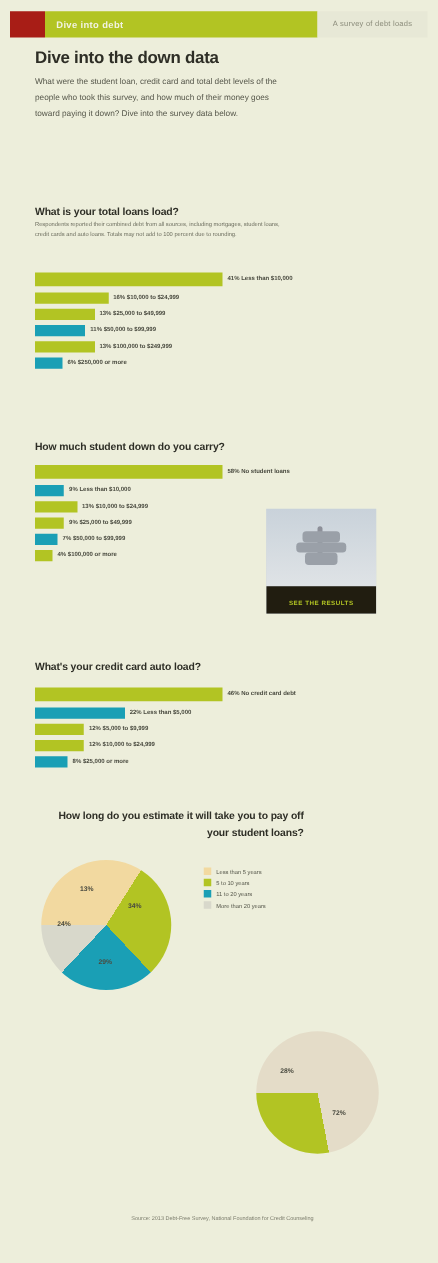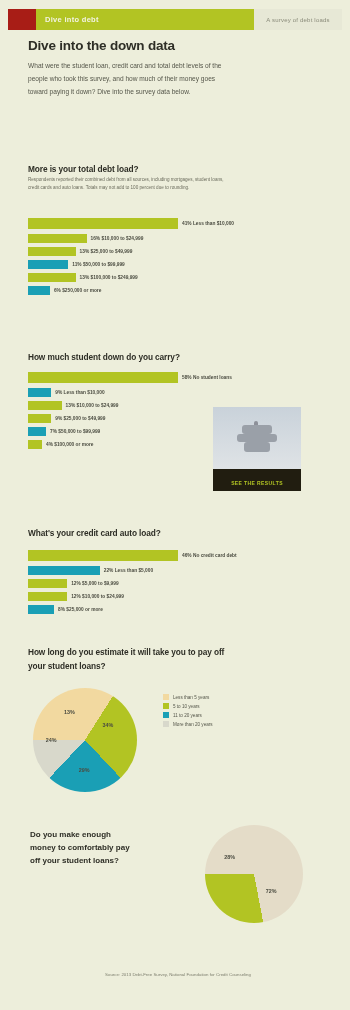--- a/index.html
+++ b/index.html
@@ -126,21 +126,21 @@
       <span class="brand">Dive into debt</span>
     </div>
     <div class="header-right">
       <span>A survey of debt loads</span>
     </div>
   </div>
 
   <div class="headline">Dive into the down data</div>
   <div class="intro">What were the student loan, credit card and total debt levels of the people who took this survey, and how much of their money goes toward paying it down? Dive into the survey data below.</div>
 
-  <div class="q-title" style="left:28px;top:164px;">More is your total debt load?</div>
+  <div class="q-title" style="left:28px;top:164px;">What is your total loans load?</div>
   <div class="q-sub" style="left:28px;top:176px;width:196px;">Respondents reported their combined debt from all sources, including mortgages, student loans, credit cards and auto loans. Totals may not add to 100 percent due to rounding.</div>
   <div class="bars" id="chart1-bars" style="left:28px;top:218px;width:230px;">
       <div class="bar-row big">
         <div class="bar" style="width: 150px; background: rgb(178, 196, 35);"></div>
         <span class="bar-label">41%  Less than $10,000</span>
       </div>
       <div class="bar-row">
         <div class="bar" style="width: 58.5366px; background: rgb(178, 196, 35);"></div>
         <span class="bar-label">16%  $10,000 to $24,999</span>
       </div>
@@ -220,21 +220,21 @@
       <div class="bar-row">
         <div class="bar" style="width: 39.1304px; background: rgb(178, 196, 35);"></div>
         <span class="bar-label">12%  $10,000 to $24,999</span>
       </div>
       <div class="bar-row">
         <div class="bar" style="width: 26.087px; background: rgb(26, 159, 181);"></div>
         <span class="bar-label">8%  $25,000 or more</span>
       </div>
     </div>
 
-  <div class="q-title" style="left:28px;top:645px;width:215px;line-height:1.7;">How long do you estimate it will take you to pay off your student loans?</div>
+  <div class="q-title" style="left:28px;top:645px;width:215px;line-height:1.7;text-align:right;">How long do you estimate it will take you to pay off your student loans?</div>
   <div id="pie4" class="pie" style="left: 33px; top: 688px; width: 104px; height: 104px; background: conic-gradient(from -90deg, rgb(242, 217, 160) 0deg, rgb(242, 217, 160) 122.4deg, rgb(178, 196, 35) 122.4deg, rgb(178, 196, 35) 226.8deg, rgb(26, 159, 181) 226.8deg, rgb(26, 159, 181) 313.2deg, rgb(216, 216, 203) 313.2deg, rgb(216, 216, 203) 360deg);"></div>
   <div id="pie4-labels">
       <div class="pie-label" style="left: 102.429px; top: 722.47px;">34%</div>
       <div class="pie-label" style="left: 78.8383px; top: 767.026px;">29%</div>
       <div class="pie-label" style="left: 45.84px; top: 737px;">24%</div>
       <div class="pie-label" style="left: 64.022px; top: 709.321px;">13%</div>
     </div>
   <div class="legend" id="pie4-legend" style="left:163px;top:694px;">
       <div class="legend-row">
         <span class="legend-sw" style="background: rgb(242, 217, 160);"></span>
@@ -247,21 +247,20 @@
       <div class="legend-row">
         <span class="legend-sw" style="background: rgb(26, 159, 181);"></span>
         <span class="legend-tx">11 to 20 years</span>
       </div>
       <div class="legend-row">
         <span class="legend-sw" style="background: rgb(216, 216, 203);"></span>
         <span class="legend-tx">More than 20 years</span>
       </div>
     </div>
 
-  <div class="bold-q" style="left:30px;top:828px;width:108px;">Do you make enough money to comfortably pay off your student loans?</div>
   <div id="pie5" class="pie" style="left: 205px; top: 825px; width: 98px; height: 98px; background: conic-gradient(from -90deg, rgb(228, 220, 200) 0deg, rgb(228, 220, 200) 259.2deg, rgb(178, 196, 35) 259.2deg, rgb(178, 196, 35) 360deg);"></div>
   <div id="pie5-labels">
       <div class="pie-label" style="left: 265.765px; top: 888.179px;">72%</div>
       <div class="pie-label" style="left: 224.235px; top: 853.821px;">28%</div>
     </div>
 
   <div class="footer">Source: 2013 Debt-Free Survey, National Foundation for Credit Counseling</div>
 </div>
 
 </body></html>

